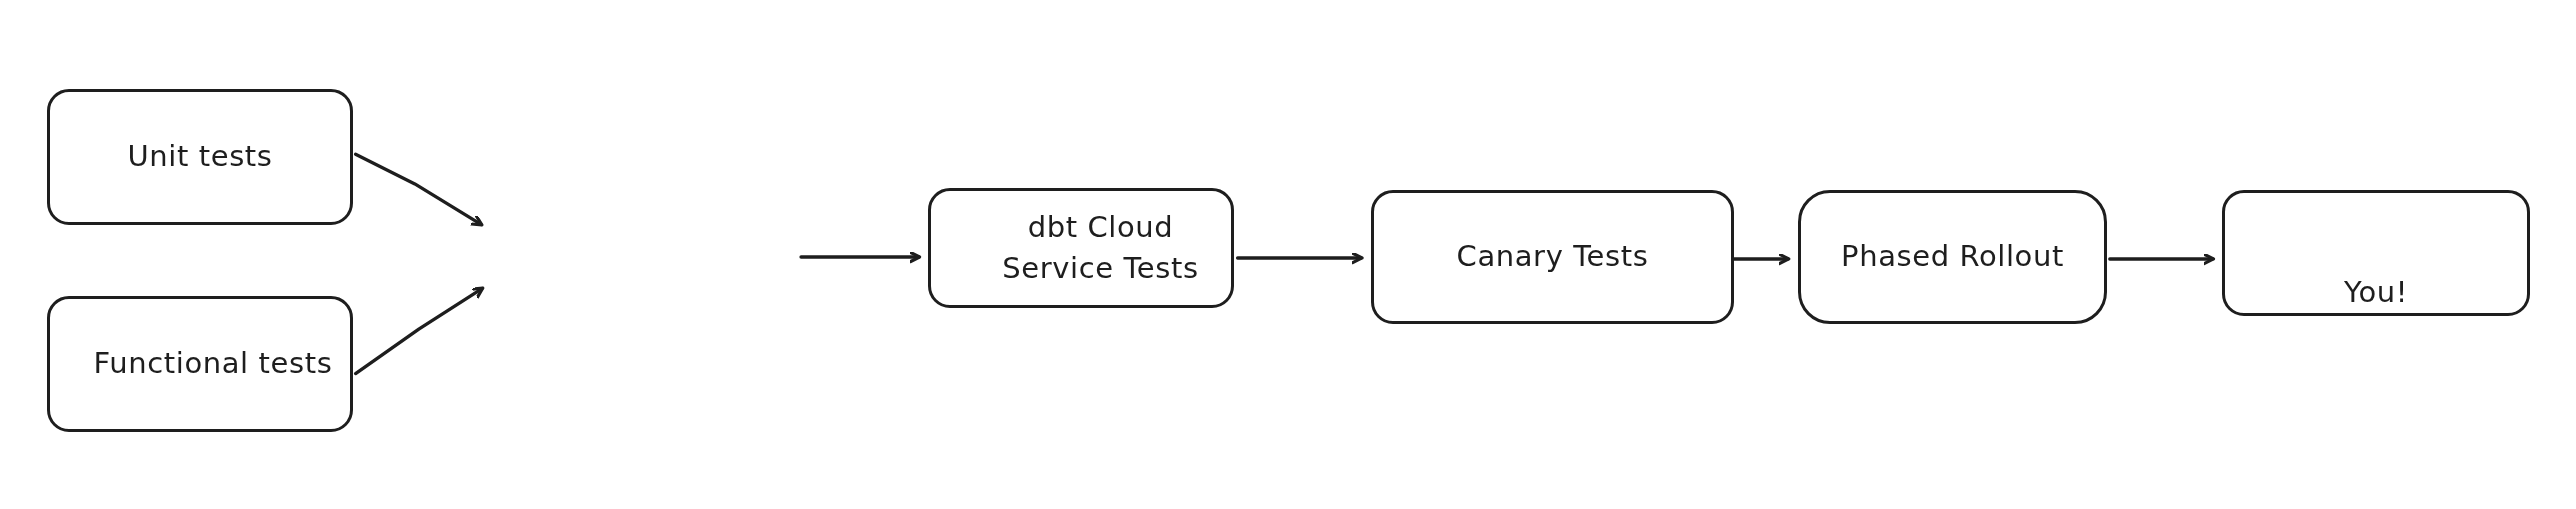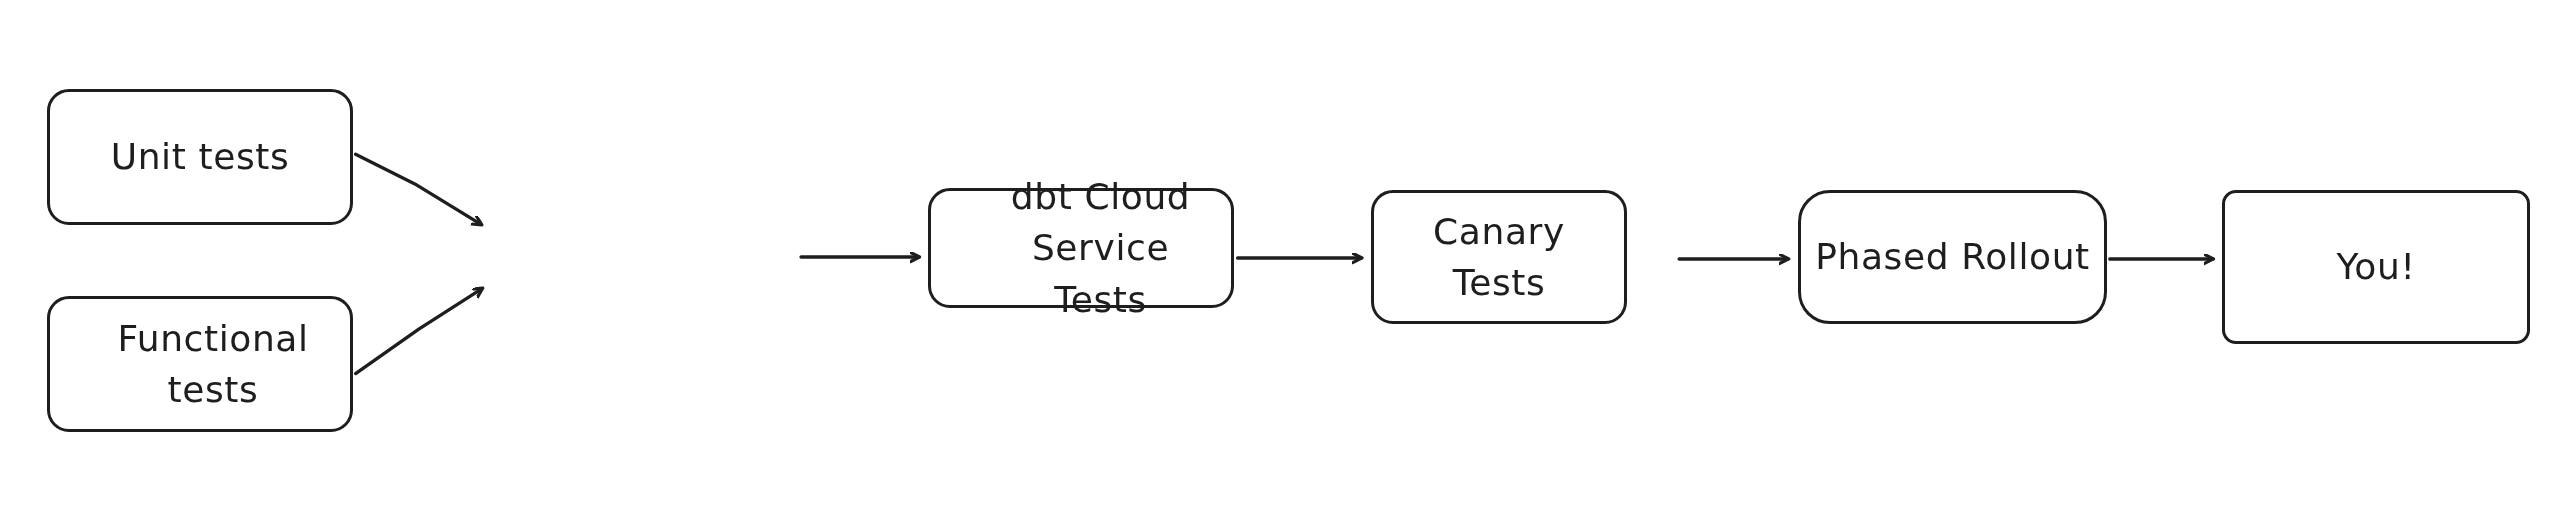--- a/index.html
+++ b/index.html
@@ -32,21 +32,21 @@
     background: #ffffff;
     border: 3px solid #1e1e1e;
     border-radius: 22px;
     display: flex;
     align-items: center;
     justify-content: center;
     text-align: center;
   }
   .node-label {
     font-family: "DejaVu Sans", sans-serif;
-    font-size: 36px;
+    font-size: 29px;
     line-height: 1.42;
     color: #1e1e1e;
     letter-spacing: 0.6px;
     white-space: pre-line;
     padding: 0 14px;
     font-weight: 400;
   }
 </style>
 </head>
 <body>
@@ -92,26 +92,26 @@
   <div class="node" style="left: 47px; top: 296px; width: 306px; height: 136px; border: 3px solid rgb(30, 30, 30); border-radius: 22px; background: rgb(255, 255, 255); padding-left: 26px;">
     <span class="node-label">Functional tests</span>
   </div>
 
 
   <div class="node" style="left: 928px; top: 188px; width: 306px; height: 120px; border: 3px solid rgb(30, 30, 30); border-radius: 22px; background: rgb(255, 255, 255); padding-left: 39px;">
     <span class="node-label">dbt Cloud
 Service Tests</span>
   </div>
 
-  <div class="node" style="left: 1371px; top: 190px; width: 256px; height: 134px; border: 3px solid rgb(30, 30, 30); border-radius: 22px; background: rgb(255, 255, 255);">
+  <div class="node" style="left: 1371px; top: 190px; width: 363px; height: 134px; border: 3px solid rgb(30, 30, 30); border-radius: 22px; background: rgb(255, 255, 255);">
     <span class="node-label">Canary Tests</span>
   </div>
 
   <div class="node" style="left: 1798px; top: 190px; width: 309px; height: 134px; border: 3px solid rgb(30, 30, 30); border-radius: 32px; background: rgb(255, 255, 255);">
     <span class="node-label">Phased Rollout</span>
   </div>
 
-  <div class="node" style="left: 2222px; top: 190px; width: 308px; height: 154px; border: 3px solid rgb(30, 30, 30); border-radius: 14px; background: rgb(255, 255, 255);">
+  <div class="node" style="left: 2222px; top: 190px; width: 308px; height: 126px; border: 3px solid rgb(30, 30, 30); border-radius: 22px; background: rgb(255, 255, 255); align-items: flex-end;">
     <span class="node-label">You!</span>
   </div>
 
 </div>
 
 
 </body></html>

